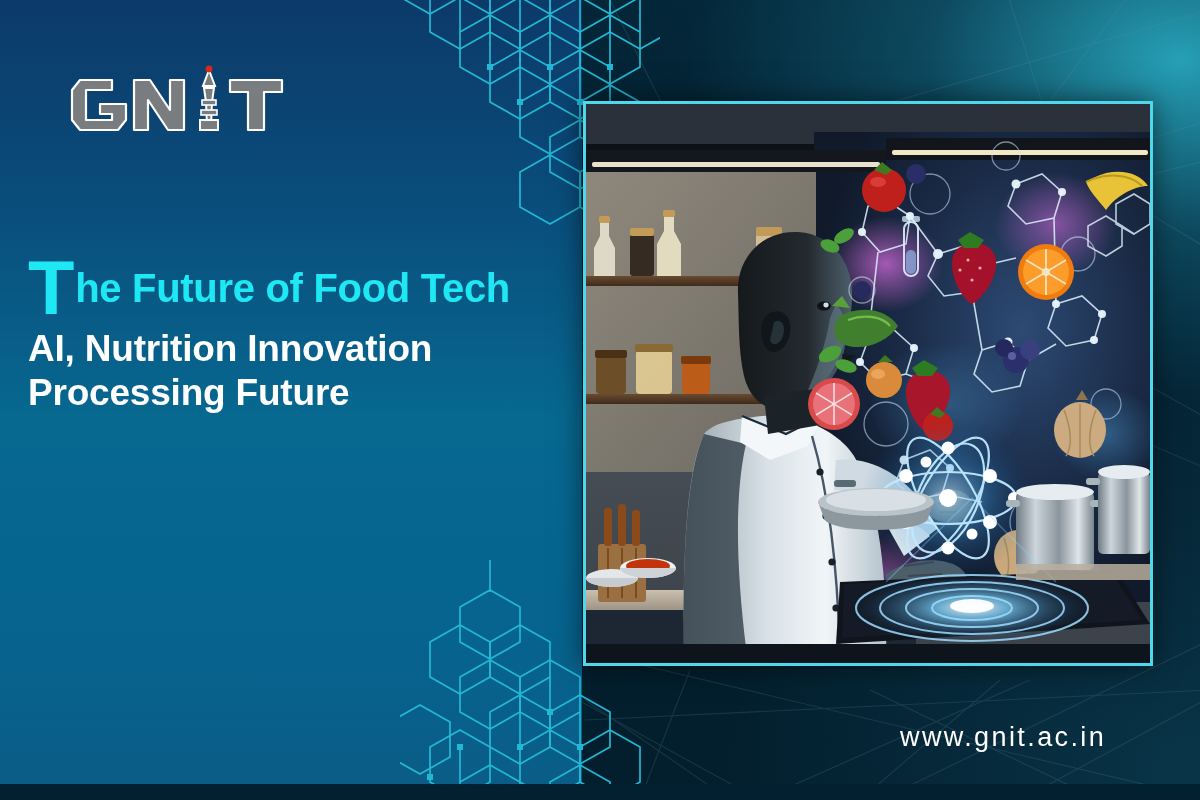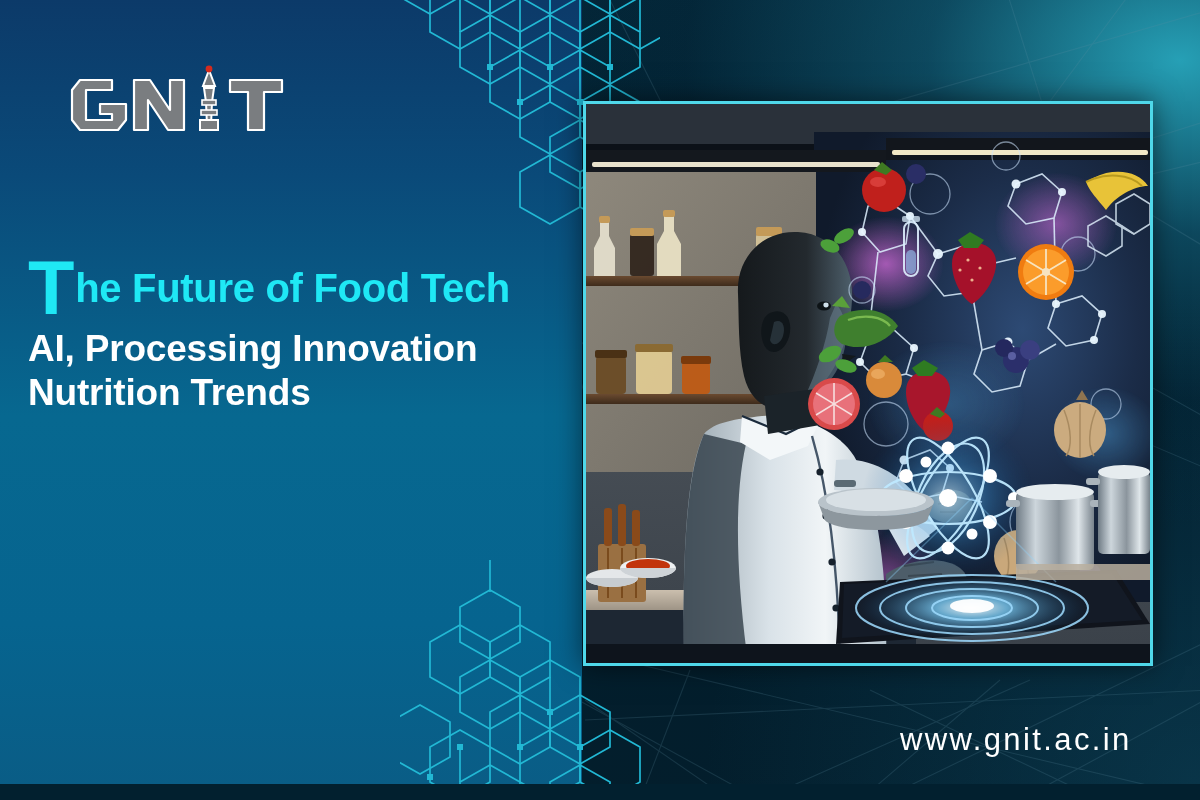--- a/index.html
+++ b/index.html
@@ -56,21 +56,21 @@
     line-height:1.17;margin:0;
   }
   .sub div{white-space:nowrap;}
 
   
   .logo{position:absolute;left:68px;top:62px;width:250px;height:72px;}
 
   
   .url{
     position:absolute;left:900px;top:722px;
-    color:#ffffff;font-size:31px;font-weight:400;
+    color:#ffffff;font-size:27px;font-weight:400;
     letter-spacing:2.4px;white-space:nowrap;
   }
 
   
   .hero{
     position:absolute;left:583px;top:101px;
     width:570px;height:565px;
     border:3px solid #4fd8ea;
     box-sizing:border-box;
     overflow:hidden;
@@ -230,22 +230,22 @@
       <rect x="134" y="38" width="14" height="5" fill="#7a7d80" stroke="#ffffff" stroke-width="1.6"></rect>
       <rect x="133" y="48" width="16" height="5" fill="#7a7d80" stroke="#ffffff" stroke-width="1.6"></rect>
       <rect x="132" y="58" width="18" height="10" fill="#7a7d80" stroke="#ffffff" stroke-width="2"></rect>
       <circle cx="141" cy="7" r="3.4" fill="#d52b1e"></circle>
     </g>
   </svg>
 
   <div class="title-block">
     <div class="line-1"><span class="dropcap">T</span><span>he Future of Food Tech</span></div>
     <div class="sub">
-      <div>AI, Processing Innovation</div>
-      <div>Nutrition Trends</div>
+      <div>AI, Nutrition Innovation</div>
+      <div>Processing Future</div>
     </div>
   </div>
 
   <div class="hero">
     <svg class="hero-svg" viewBox="0 0 564 559" preserveAspectRatio="none">
       <defs>
         <linearGradient id="wallG" x1="0" y1="0" x2="0" y2="1">
           <stop offset="0" stop-color="#5a6168"></stop>
           <stop offset="1" stop-color="#3a4149"></stop>
         </linearGradient>

